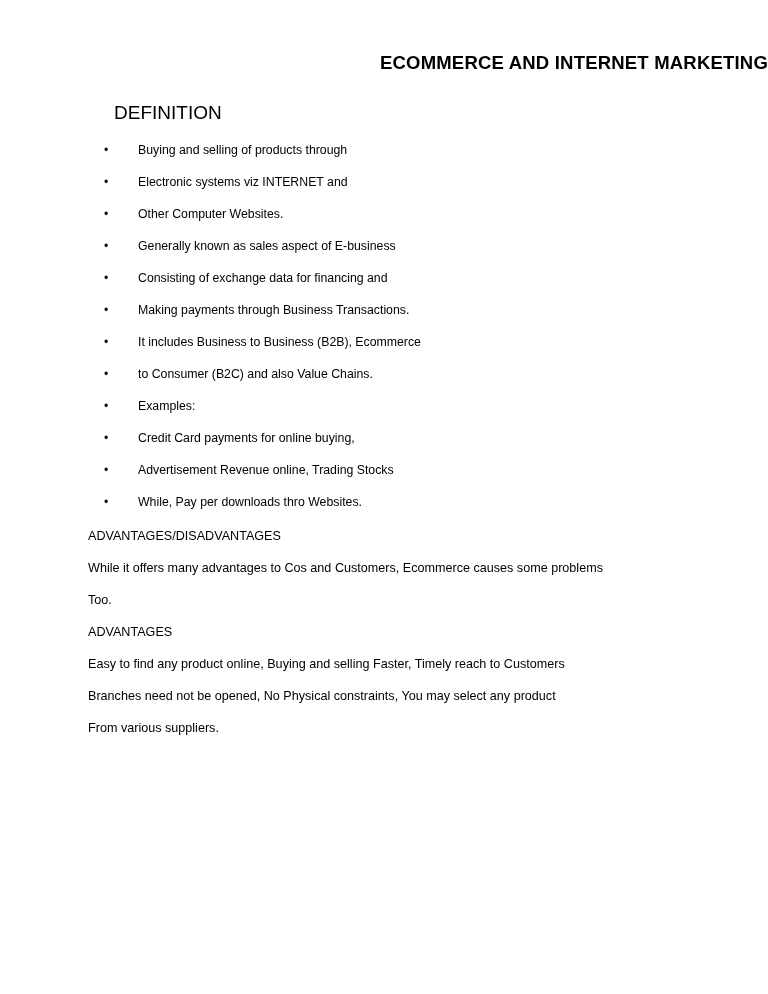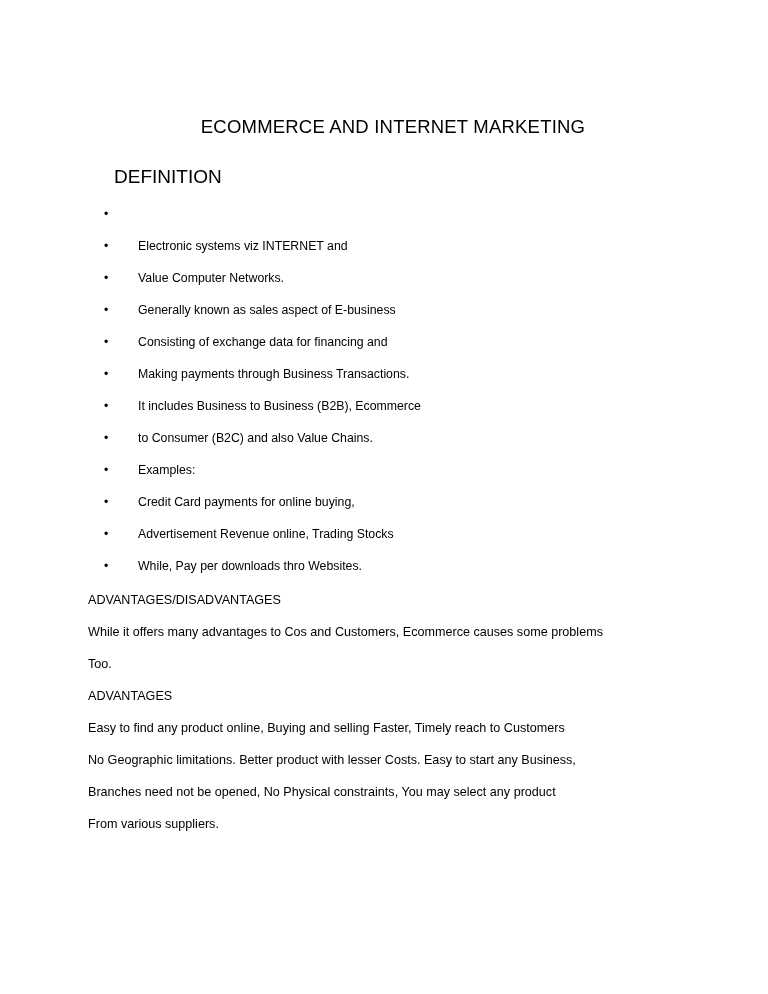--- a/index.html
+++ b/index.html
@@ -16,26 +16,26 @@
   }
   .page {
     position: relative;
     width: 768px;
     height: 994px;
     background: #ffffff;
     box-sizing: border-box;
     padding: 0;
   }
   .doc-title {
-    text-align: center;
+    text-align: right;
     font-size: 18.5px;
-    font-weight: 400;
+    font-weight: 700;
     letter-spacing: 0.2px;
     margin: 0;
-    padding-top: 116px;
+    padding-top: 52px;
     padding-left: 18px;
   }
   .doc-subtitle {
     font-size: 19px;
     font-weight: 400;
     margin: 0;
     padding-top: 28px;
     padding-left: 114px;
   }
   .bullet-list {
@@ -76,28 +76,29 @@
 
 <div class="page">
 
   <h1 class="doc-title">ECOMMERCE AND INTERNET MARKETING</h1>
 
   <h2 class="doc-subtitle">DEFINITION</h2>
 
   <ul class="bullet-list">
     <li class="bullet-item">
       <span class="bullet-mark">•</span>
+      <span class="bullet-text">Buying and selling of products through</span>
     </li>
     <li class="bullet-item">
       <span class="bullet-mark">•</span>
       <span class="bullet-text">Electronic systems  viz  INTERNET  and</span>
     </li>
     <li class="bullet-item">
       <span class="bullet-mark">•</span>
-      <span class="bullet-text">Value Computer Networks.</span>
+      <span class="bullet-text">Other Computer Websites.</span>
     </li>
     <li class="bullet-item">
       <span class="bullet-mark">•</span>
       <span class="bullet-text">Generally known as  sales aspect of E-business</span>
     </li>
     <li class="bullet-item">
       <span class="bullet-mark">•</span>
       <span class="bullet-text">Consisting of exchange data for financing and</span>
     </li>
     <li class="bullet-item">
@@ -129,18 +130,17 @@
       <span class="bullet-text">While, Pay per downloads thro Websites.</span>
     </li>
   </ul>
 
   <div class="para-block">
     <p class="para">ADVANTAGES/DISADVANTAGES</p>
     <p class="para">While it offers many advantages to Cos and Customers, Ecommerce causes some problems</p>
     <p class="para">Too.</p>
     <p class="para">ADVANTAGES</p>
     <p class="para">Easy to find any product online, Buying and selling Faster, Timely reach to Customers</p>
-    <p class="para">No Geographic limitations. Better  product with lesser Costs. Easy to start any Business,</p>
     <p class="para">Branches need not be opened, No Physical constraints, You may select  any product</p>
     <p class="para">From various suppliers.</p>
   </div>
 
 </div>
 
 </body></html>

